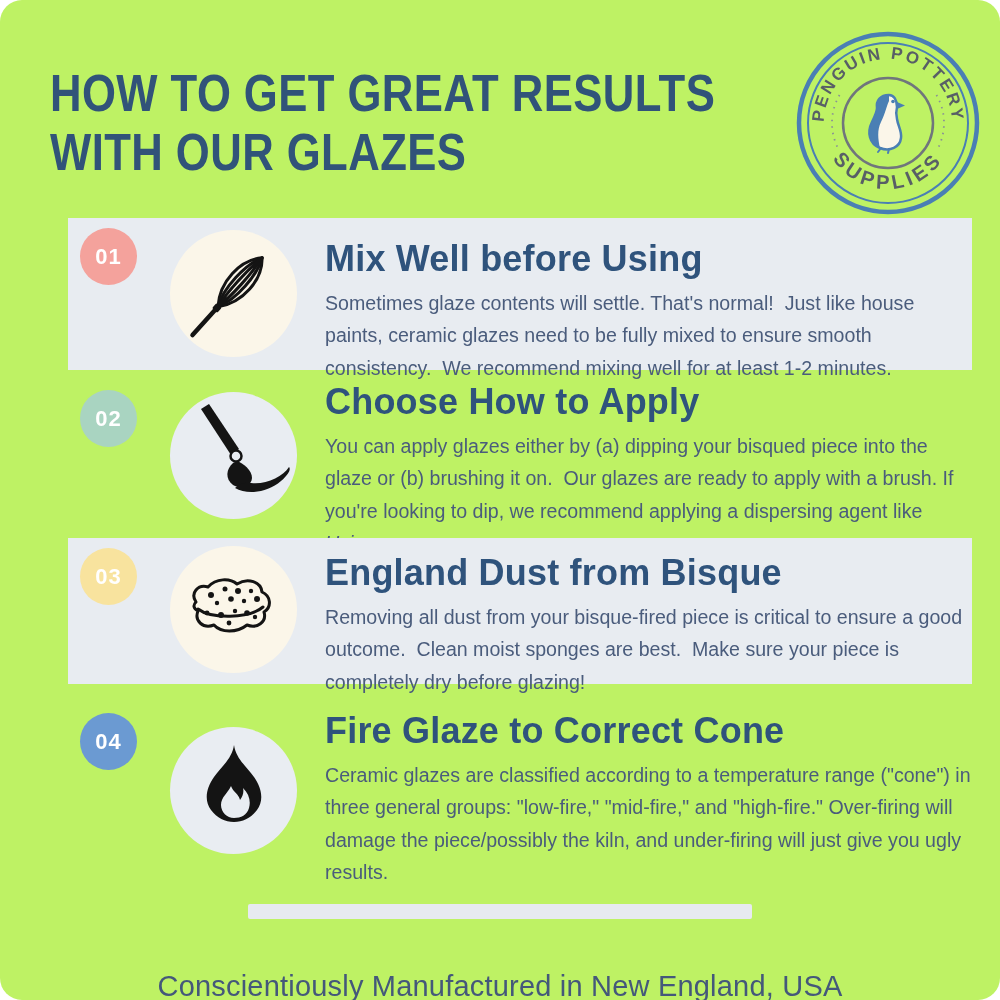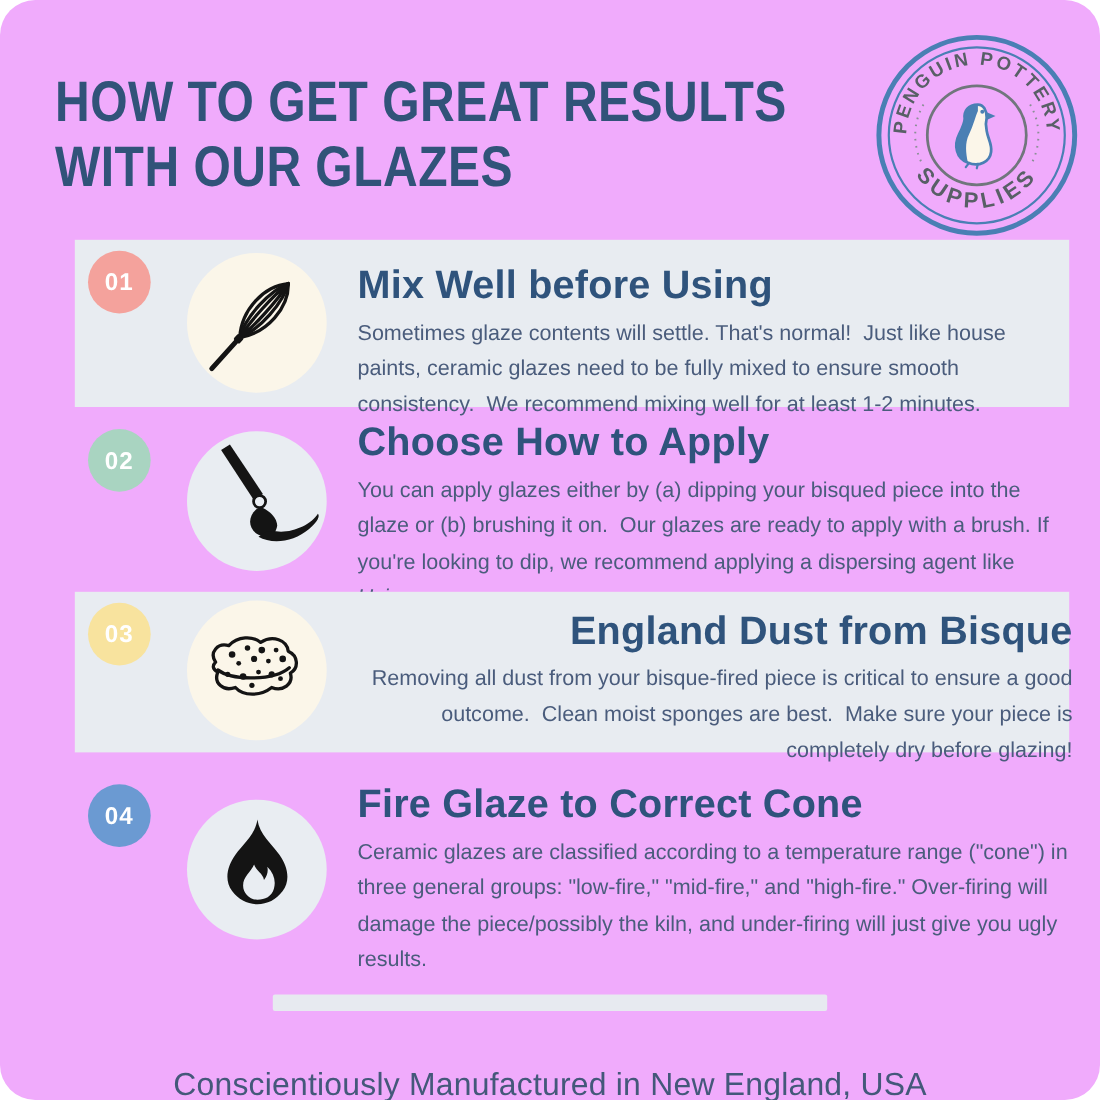--- a/index.html
+++ b/index.html
@@ -1,34 +1,34 @@
 <!DOCTYPE html>
 <html><head>
 <meta charset="utf-8">
 <style>
   html,body{margin:0;padding:0;background:#ffffff;}
   .canvas{
     position:relative;width:1000px;height:1000px;margin:0 auto;
-    background:#f0abfc;border-radius:32px;overflow:hidden;
+    background:#bef264;border-radius:22px;overflow:hidden;
     font-family:"Liberation Sans",sans-serif;
   }
   
   .title{position:absolute;left:50px;top:64px;}
   .title .tline{
     font-size:52px;line-height:59px;font-weight:bold;color:#315379;
     letter-spacing:.5px;white-space:nowrap;
     transform:scaleX(.84);transform-origin:left top;
   }
   
   .logo{position:absolute;left:793px;top:28px;width:190px;height:190px;}
   
   .row{position:absolute;left:48px;width:904px;margin-left:20px;}
   .row-1{top:218px;height:152px;background:#e8ecf1;}
   .row-2{top:378px;height:158px;}
-  .row-3{top:538px;height:146px;background:#e8ecf1;text-align:right;}
+  .row-3{top:538px;height:146px;background:#e8ecf1;}
   .row-4{top:700px;height:172px;}
   .badge{
     position:absolute;left:12px;width:57px;height:57px;border-radius:50%;
     display:flex;align-items:center;justify-content:center;
     color:#ffffff;font-weight:bold;font-size:22px;letter-spacing:1px;
   }
   .row-1 .badge{top:10px;} .row-2 .badge{top:12px;}
   .row-3 .badge{top:10px;} .row-4 .badge{top:13px;}
   .icon-circle{
     position:absolute;left:102px;width:127px;height:127px;border-radius:50%;

